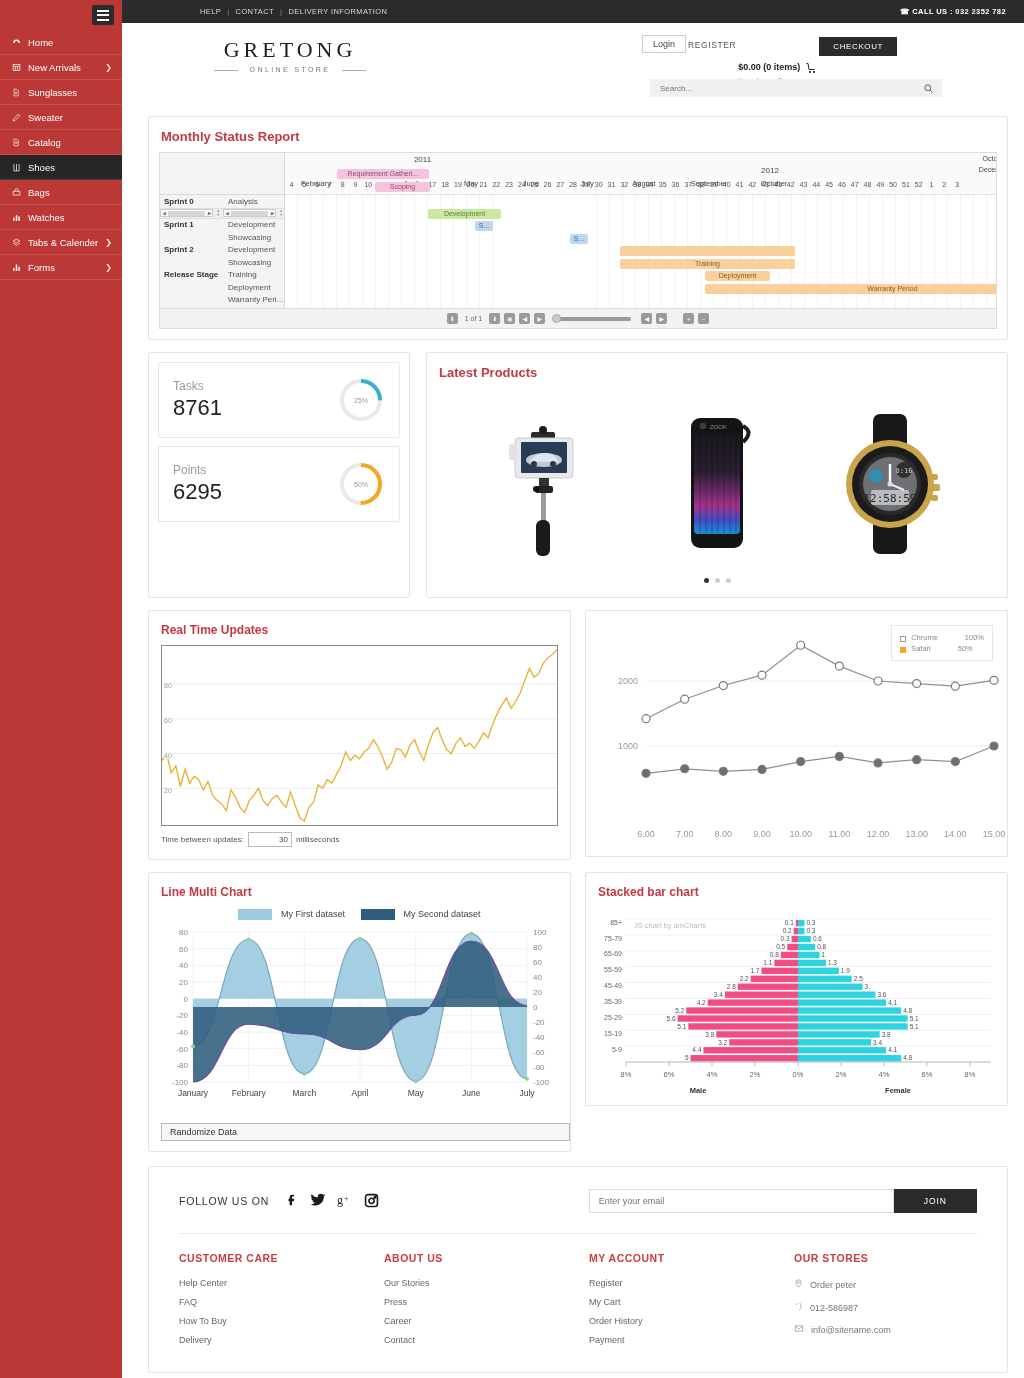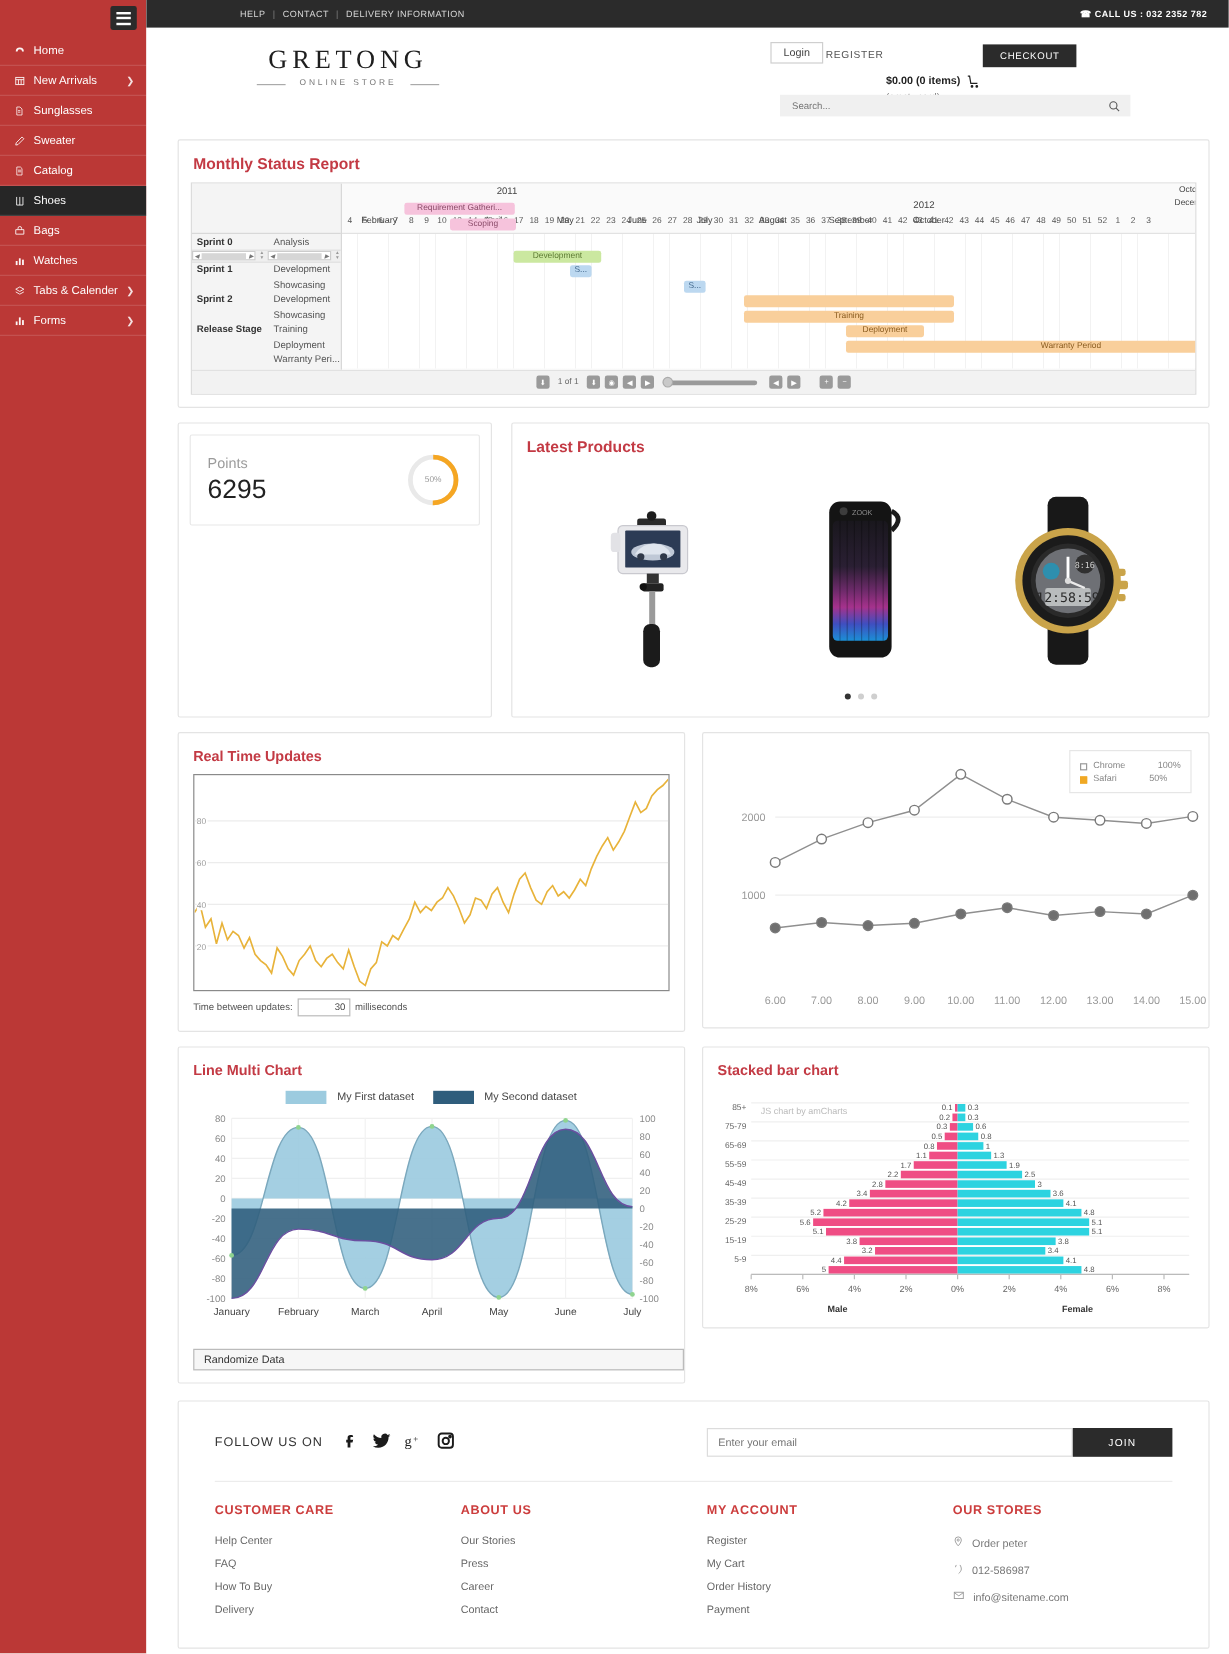--- a/index.html
+++ b/index.html
@@ -467,20 +467,30 @@
           <div class="tb-gap"></div>
           <div class="tb">+</div>
           <div class="tb">−</div>
         </div>
       </div>
     </div>
 
     <div class="row2">
       <div class="stats card" style="border:1px solid #e4e4e4;padding:9px;">
         <div id="stat-list">
+            <div class="stat-card">
+              <div class="stat-txt">
+                <div class="stat-lbl">Tasks</div>
+                <div class="stat-val">8761</div>
+              </div>
+              <div class="donut"><svg width="48" height="48" viewBox="0 0 48 48">
+                  <circle cx="24" cy="24" r="19" fill="none" stroke="#e9e9e9" stroke-width="4"></circle>
+                  <circle cx="24" cy="24" r="19" fill="none" stroke="#3ab0cc" stroke-width="4" stroke-linecap="butt" stroke-dasharray="29.845130209103033 119.38052083641213"></circle>
+                </svg><div class="pct">25%</div></div>
+            </div>
             <div class="stat-card">
               <div class="stat-txt">
                 <div class="stat-lbl">Points</div>
                 <div class="stat-val">6295</div>
               </div>
               <div class="donut"><svg width="48" height="48" viewBox="0 0 48 48">
                   <circle cx="24" cy="24" r="19" fill="none" stroke="#e9e9e9" stroke-width="4"></circle>
                   <circle cx="24" cy="24" r="19" fill="none" stroke="#f5a623" stroke-width="4" stroke-linecap="butt" stroke-dasharray="59.690260418206066 119.38052083641213"></circle>
                 </svg><div class="pct">50%</div></div>
             </div>

